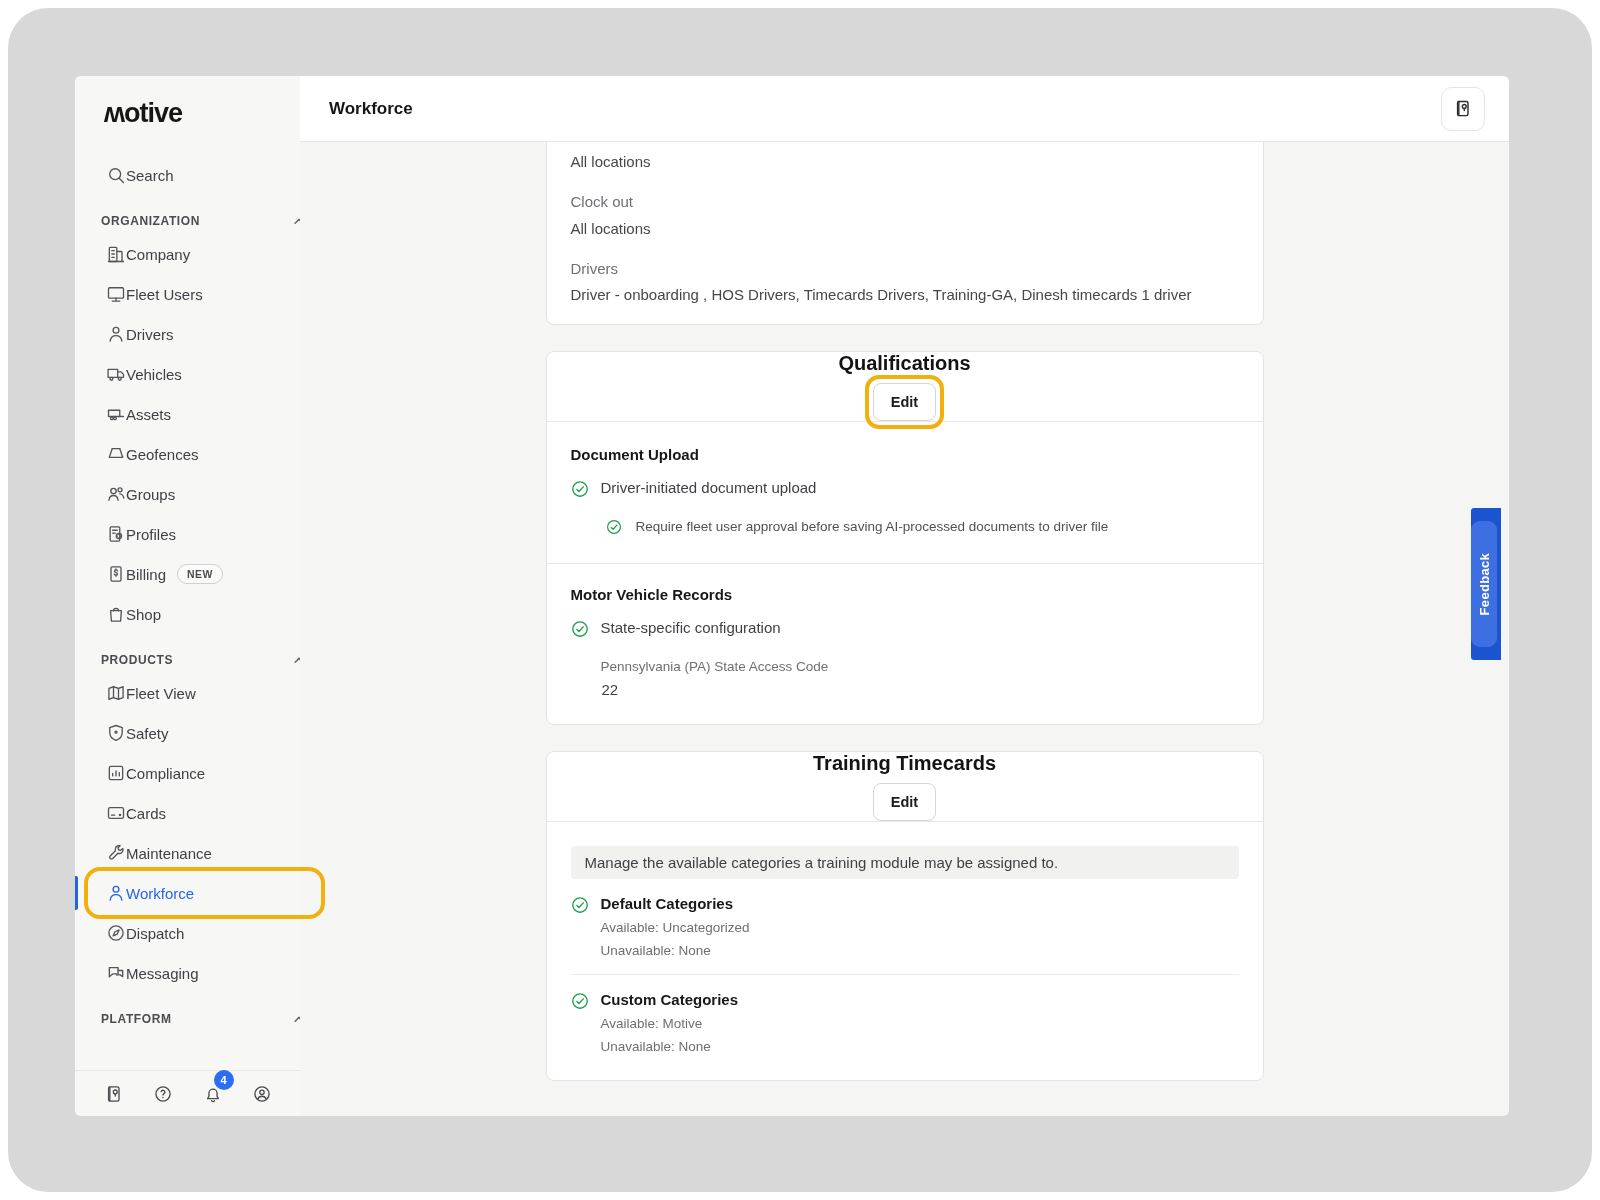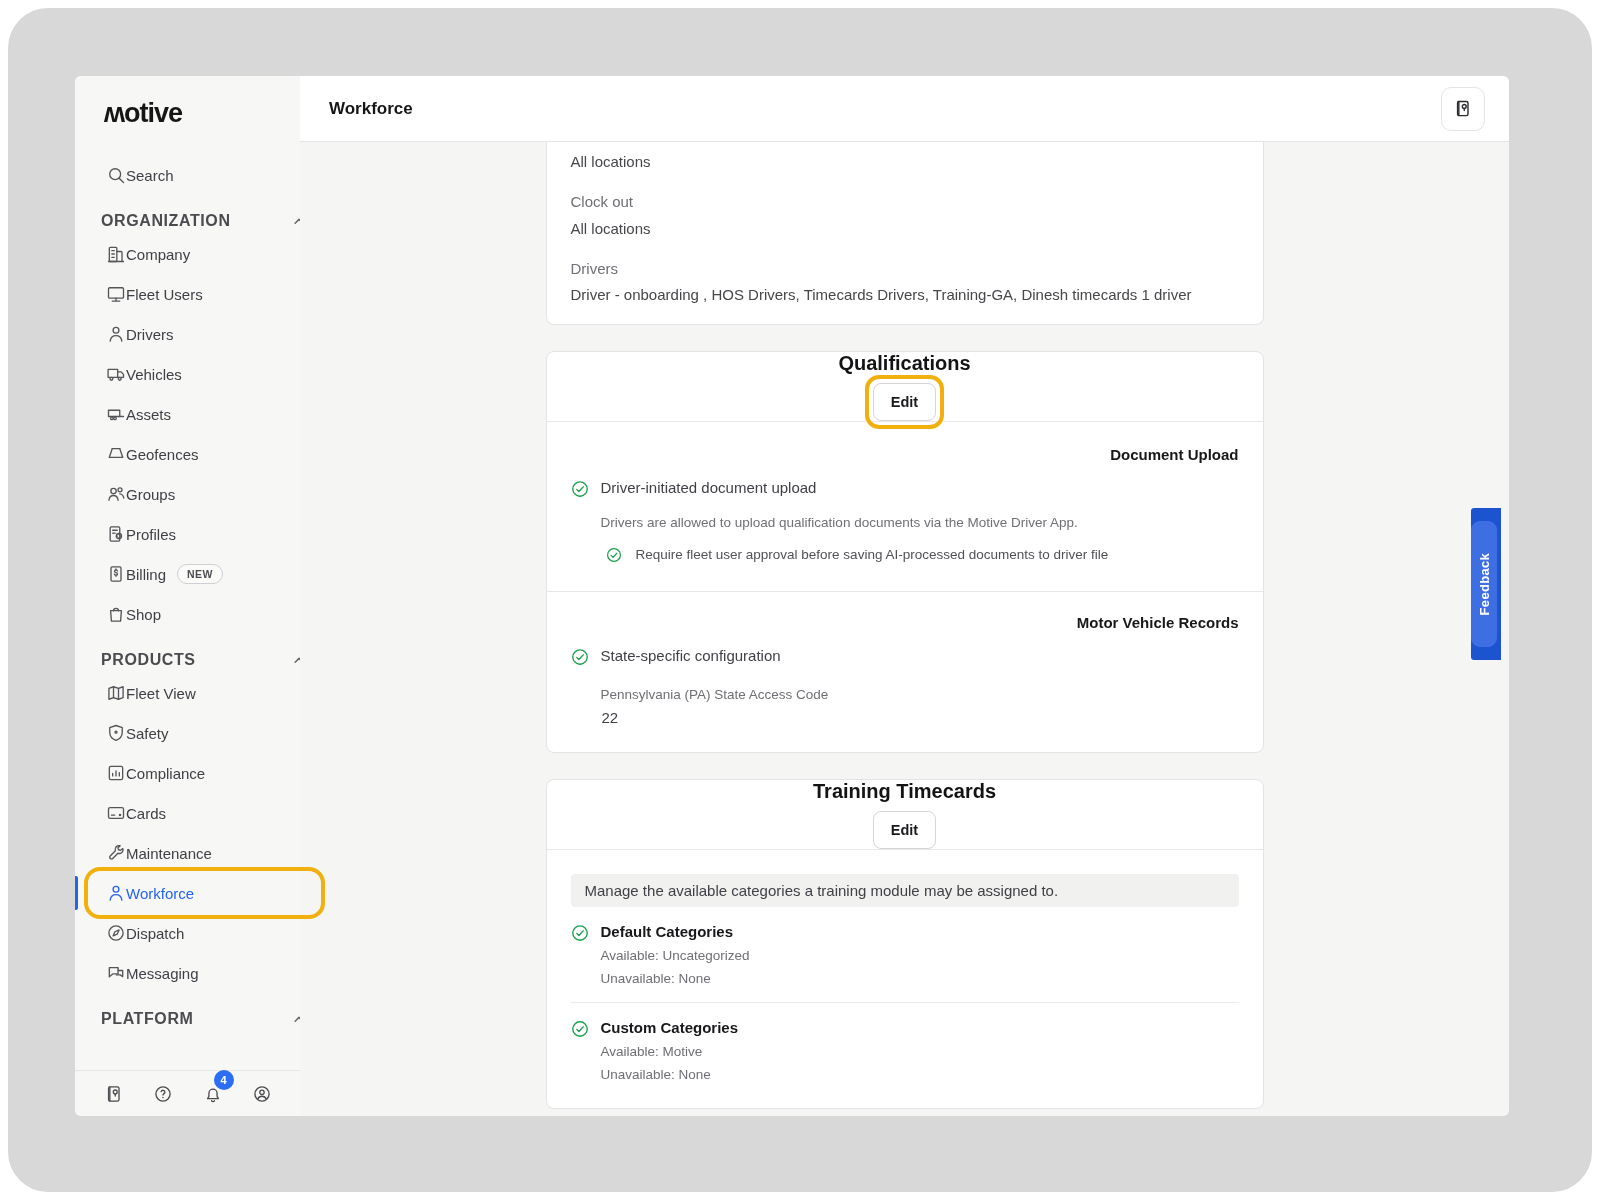--- a/index.html
+++ b/index.html
@@ -22,21 +22,21 @@
   .side-item.search { margin-top:26px; }
   .icn { width:20px; height:20px; display:inline-flex; align-items:center; justify-content:center; flex:0 0 20px; }
   .icn svg { width:20px; height:20px; stroke:#55555a; fill:none;
              stroke-width:1.6; stroke-linecap:round; stroke-linejoin:round; }
   .side-item.active { color:#2563eb; font-weight:500; }
   .side-item.active .icn svg { stroke:#2563eb; }
   .active-bar { position:absolute; left:0; top:3px; bottom:3px; width:3px;
                 background:#2563eb; border-radius:0 2px 2px 0; }
   .section-hdr { display:flex; align-items:center; justify-content:space-between;
                  height:26px; margin-top:13px; padding:0 32px 0 26px;
-                 font-size:16px; font-weight:700; letter-spacing:.6px; color:#4b4b50;
+                 font-size:12px; font-weight:700; letter-spacing:.6px; color:#4b4b50;
                  cursor:pointer; }
   .section-hdr svg { width:12px; height:9px; stroke:#6a6a70; fill:none;
                      stroke-width:1.8; stroke-linecap:round; stroke-linejoin:round; }
   .pill-badge { margin-left:11px; font-size:10.5px; font-weight:700; letter-spacing:.4px;
                 color:#4b4b50; border:1px solid #cfcfd4; border-radius:999px;
                 padding:3px 9px; background:#fbfbfa; }
   .side-footer { position:absolute; left:0; right:0; bottom:0; height:46px;
                  border-top:1px solid #e6e6e4; display:flex; align-items:center;
                  padding:0 27px; }
   .foot-row { display:flex; width:172px; justify-content:space-between; }
@@ -79,21 +79,21 @@
 
   .card-std { margin-top:26px; }
   .card-head { height:70px; display:flex; align-items:center; justify-content:space-between;
                padding:0 24px; border-bottom:1px solid #e8e8e6;flex-direction:column; }
   .card-title { font-size:20px; font-weight:700; color:#131315; }
   .edit-wrap { position:relative; }
   .edit-btn { height:38px; padding:0 17px; background:#fff; border:1px solid #d6d6da;
               border-radius:8px; font-size:14.5px; font-weight:700; color:#1b1b1e;
               font-family:"Liberation Sans", sans-serif; cursor:pointer; }
   .card-body { padding:24px 24px 26px; }
-  .sec-heading { font-size:15px; font-weight:700; color:#18181b;text-align:right; }
+  .sec-heading { font-size:15px; font-weight:700; color:#18181b; }
   .chk-row { display:flex; align-items:flex-start; gap:12px; margin-top:16px; }
   .chk-row .chk { flex:0 0 18px; margin-top:1px; }
   .chk svg { width:18px; height:18px; stroke:#1a9e4b; fill:none; stroke-width:1.5;
              stroke-linecap:round; stroke-linejoin:round; }
   .chk-text { font-size:15px; color:#3f3f46; }
   .chk-desc { margin:13px 0 0 30px; font-size:13.5px; color:#6f6f75; }
   .sub-chk { display:flex; align-items:flex-start; gap:14px; margin:17px 0 0 35px; }
   .sub-chk .chk { flex:0 0 16px; }
   .sub-chk .chk svg { width:16px; height:16px; }
   .sub-chk .chk-text { font-size:13.5px; color:#515157; }
@@ -419,21 +419,20 @@
               </div>
               <div class="card-body" id="qual-body">
                   <div class="sec-heading">Document Upload</div>
                   <div class="chk-row">
                     <span class="chk"><svg viewBox="0 0 20 20" xmlns="http://www.w3.org/2000/svg">
                         <circle cx="10" cy="10" r="8"></circle>
                         <path d="M6.4 10.4l2.4 2.4 4.8-5.2"></path>
                       </svg></span>
                     <span class="chk-text">Driver-initiated document upload</span>
                   </div>
-                  <div class="chk-desc">Drivers are allowed to upload qualification documents via the Motive Driver App.</div>
                   <div class="sub-chk">
                     <span class="chk"><svg viewBox="0 0 20 20" xmlns="http://www.w3.org/2000/svg">
                         <circle cx="10" cy="10" r="8"></circle>
                         <path d="M6.4 10.4l2.4 2.4 4.8-5.2"></path>
                       </svg></span>
                     <span class="chk-text">Require fleet user approval before saving AI-processed documents to driver file</span>
                   </div>
                   <div class="sec-divider"></div>
                   <div class="sec-heading">Motor Vehicle Records</div>
                   <div class="chk-row">

